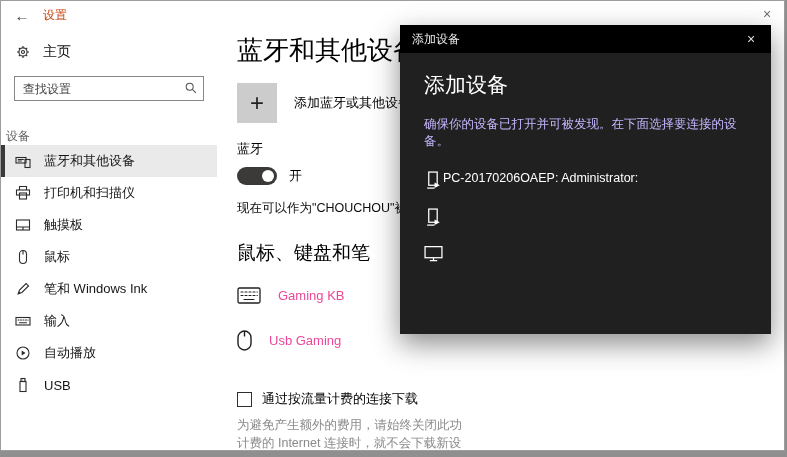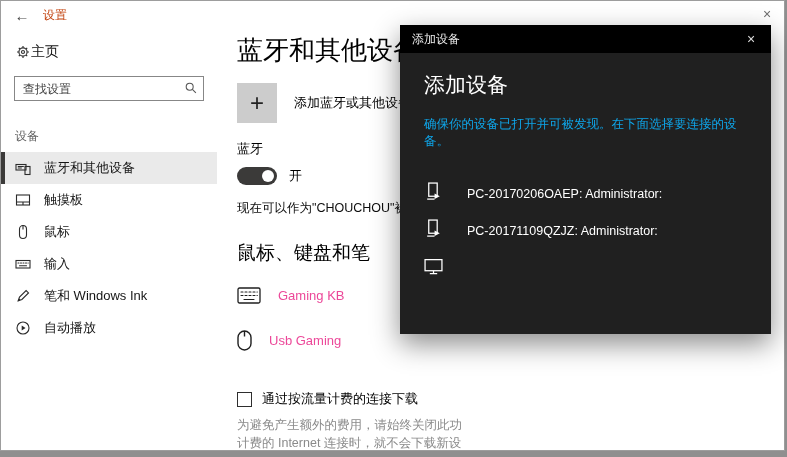--- a/index.html
+++ b/index.html
@@ -16,28 +16,28 @@
   
   .titlebar{height:28px;display:flex;align-items:center;position:relative}
   .back{width:42px;text-align:center;font-size:15px;color:#444;cursor:pointer}
   .apptitle{font-size:12px;color:#c2410c}
   .winclose{position:absolute;right:1px;top:0;width:32px;height:26px;display:flex;
     align-items:center;justify-content:center;color:#6e6e6e;font-size:14px;cursor:pointer}
   
   .frame{display:flex;height:421px}
   
   .sidebar{width:216px;flex:none;padding-top:8px;box-sizing:border-box}
-  .home-row{display:flex;align-items:center;padding:6px 14px;font-size:14px;color:#111;cursor:pointer}
+  .home-row{display:flex;align-items:center;gap:12px;padding:6px 14px;font-size:14px;color:#111;cursor:pointer}
   .home-row svg{color:#333}
   .search{margin:9px 13px 0;position:relative}
   .search input{width:100%;box-sizing:border-box;height:25px;border:1px solid #878787;
     font-size:12px;padding:0 33px 0 8px;color:#333;font-family:inherit;outline:none}
   .search input::placeholder{color:#3f3f3f;opacity:1}
   .search .mag{position:absolute;right:6px;top:5px;color:#555;pointer-events:none}
-  .section-label{font-size:12px;color:#5f5f5f;padding:0 14px;margin-top:27px;margin-bottom:7px}
+  .section-label{font-size:12px;color:#5f5f5f;padding:0 5px;margin-top:27px;}
   .nav-item{display:flex;align-items:center;gap:13px;height:32px;padding:0 14px;
     font-size:13px;color:#151515;position:relative;cursor:pointer}
   .nav-item svg{width:16px;height:16px;color:#2b2b2b;flex:none}
   .nav-item.selected{background:#eaeaea}
   .nav-item.selected::before{content:"";position:absolute;left:0;top:0;bottom:0;width:4px;background:var(--accent,#3b3a39)}
   
   .main{flex:1;padding:0 0 0 20px;position:relative}
   .page-title{font-size:26px;font-weight:400;margin:4px 0 0;color:#000}
   .add-btn{display:flex;align-items:center;gap:17px;margin-top:15px;cursor:pointer}
   .add-sq{width:40px;height:40px;background:var(--addbtn,#cccccc);display:flex;align-items:center;
@@ -60,23 +60,23 @@
   .note div{white-space:nowrap}
   
   .dialog{position:absolute;left:400px;top:25px;width:371px;height:309px;z-index:10;
     background:var(--dlgbg,#202020);color:#fff;box-shadow:0 10px 26px rgba(0,0,0,.45)}
   .dlg-titlebar{height:28px;background:var(--dlgtb,#000);display:flex;align-items:center;
     padding:0 12px;font-size:12px;position:relative;color:#eee}
   .dlg-close{position:absolute;right:0;top:0;width:40px;height:28px;display:flex;align-items:center;
     justify-content:center;font-size:14px;color:#ddd;cursor:pointer}
   .dlg-body{padding:10px 24px 0}
   .dlg-h{font-size:21px;font-weight:400;margin:8px 0 0}
-  .dlg-desc{font-size:12.5px;margin-top:17px;color:#0ea5e9}
+  .dlg-desc{font-size:12.5px;margin-top:17px;color:#c4b5fd}
   .dlg-list{margin-top:21px}
-  .dlg-row{display:flex;align-items:flex-end;gap:24px;height:30px;margin-bottom:7px;cursor:pointer}
+  .dlg-row{display:flex;align-items:flex-start;gap:0;height:30px;margin-bottom:7px;cursor:pointer}
   .dlg-row svg{color:#fff;flex:none}
   .dlg-row .nm{font-size:12.5px;color:#fff}
 </style>
 </head>
 <body>
 
 <div class="window">
 
   <div class="titlebar">
     <span class="back">←</span>
@@ -113,61 +113,80 @@
               <rect x="1" y="4.5" width="10" height="5.5"></rect>
               <path d="M2.8 6.5h6M2.8 8h4"></path>
               <rect x="10" y="6.5" width="5" height="8"></rect>
             </svg>
 
             <span>蓝牙和其他设备</span>
           </div>
           <div class="nav-item">
 
             <svg viewBox="0 0 16 16" fill="none" stroke="currentColor" stroke-width="1.1">
+              <path d="M4.5 5V1.5h7V5"></path>
+              <rect x="1.5" y="5" width="13" height="5"></rect>
+              <rect x="4.5" y="8" width="7" height="6"></rect>
+            </svg>
+
+            <span>打印机和扫描仪</span>
+          </div>
+          <div class="nav-item">
+
+            <svg viewBox="0 0 16 16" fill="none" stroke="currentColor" stroke-width="1.1">
               <rect x="1.5" y="3" width="13" height="10"></rect>
               <path d="M1.5 10h13M8 10v3"></path>
             </svg>
 
             <span>触摸板</span>
           </div>
           <div class="nav-item">
 
             <svg viewBox="0 0 16 16" fill="none" stroke="currentColor" stroke-width="1.1">
               <rect x="4.5" y="1.5" width="7" height="13" rx="3.5"></rect>
               <path d="M8 1.5v4"></path>
             </svg>
 
             <span>鼠标</span>
           </div>
           <div class="nav-item">
 
             <svg viewBox="0 0 16 16" fill="none" stroke="currentColor" stroke-width="1.1">
+              <path d="M3.2 12.8l1.3-3.7 6.6-6.6 2.4 2.4-6.6 6.6-3.7 1.3z"></path>
+              <path d="M3.2 12.8l1.8-1.8"></path>
+            </svg>
+
+            <span>笔和 Windows Ink</span>
+          </div>
+          <div class="nav-item">
+
+            <svg viewBox="0 0 16 16" fill="none" stroke="currentColor" stroke-width="1.1">
               <rect x="1" y="4.5" width="14" height="7.5"></rect>
               <path d="M3 7h1M5.5 7h1M8 7h1M10.5 7h1M13 7h0.2M4.5 9.8h7" stroke-linecap="round"></path>
             </svg>
 
             <span>输入</span>
           </div>
           <div class="nav-item">
 
             <svg viewBox="0 0 16 16" fill="none" stroke="currentColor" stroke-width="1.1">
-              <path d="M3.2 12.8l1.3-3.7 6.6-6.6 2.4 2.4-6.6 6.6-3.7 1.3z"></path>
-              <path d="M3.2 12.8l1.8-1.8"></path>
-            </svg>
-
-            <span>笔和 Windows Ink</span>
-          </div>
-          <div class="nav-item">
-
-            <svg viewBox="0 0 16 16" fill="none" stroke="currentColor" stroke-width="1.1">
               <circle cx="8" cy="8" r="6"></circle>
               <path d="M6.7 5.6v4.8l3.8-2.4z" fill="currentColor" stroke="none"></path>
             </svg>
 
             <span>自动播放</span>
+          </div>
+          <div class="nav-item">
+
+            <svg viewBox="0 0 16 16" fill="none" stroke="currentColor" stroke-width="1.1">
+              <rect x="6" y="1.5" width="4" height="3"></rect>
+              <rect x="5" y="4.5" width="6" height="10"></rect>
+              <path d="M7 3h0.5M9 3h0.5"></path>
+            </svg>
+            <span>USB</span>
           </div>
         </div>
     </div>
 
     <div class="main">
       <h1 class="page-title">蓝牙和其他设备</h1>
 
       <div class="add-btn">
         <span class="add-sq">+</span>
         <span class="add-label">添加蓝牙或其他设备</span>
@@ -237,21 +256,20 @@
 
           <span class="nm">PC-20170206OAEP: Administrator:</span>
         </div>
         <div class="dlg-row">
           <svg width="19" height="19" viewBox="0 0 18 18" fill="none" stroke="currentColor" stroke-width="1.2">
             <rect x="4.5" y="1" width="8" height="12.5"></rect>
             <path d="M3 16.2h7"></path>
             <path d="M10 10.8l5 2.6-5 2.6z" fill="currentColor" stroke="none"></path>
           </svg>
 
-          <span class="nm">PC-20171109QZJZ: Administrator:</span>
         </div>
         <div class="dlg-row">
 
           <svg width="19" height="17" viewBox="0 0 18 16" fill="none" stroke="currentColor" stroke-width="1.2">
             <rect x="1" y="1.5" width="16" height="10.5"></rect>
             <path d="M9 12v2.5M5.5 14.8h7"></path>
           </svg>
         </div>
       </div>
   </div>

